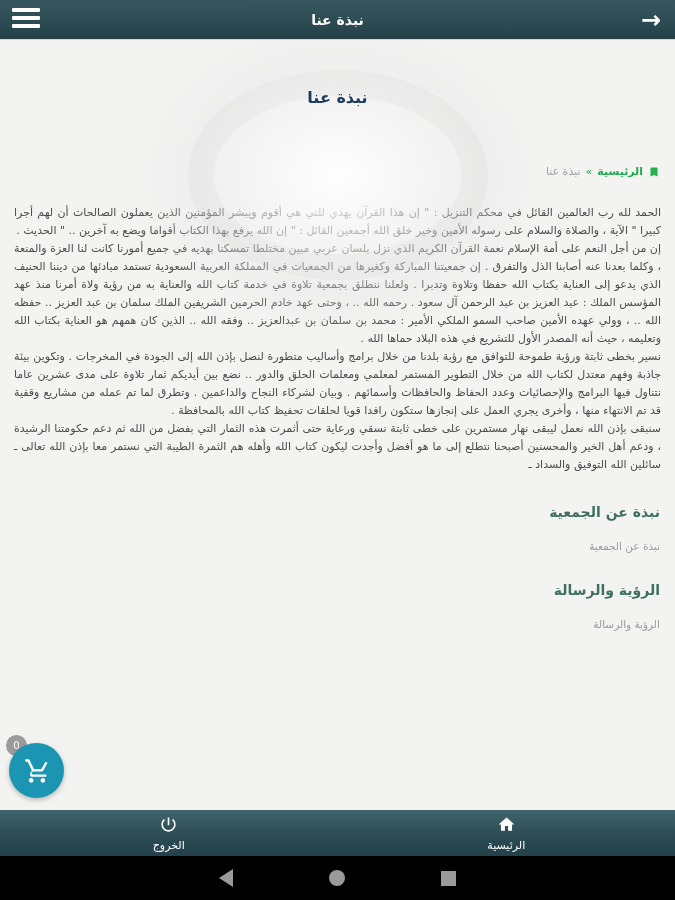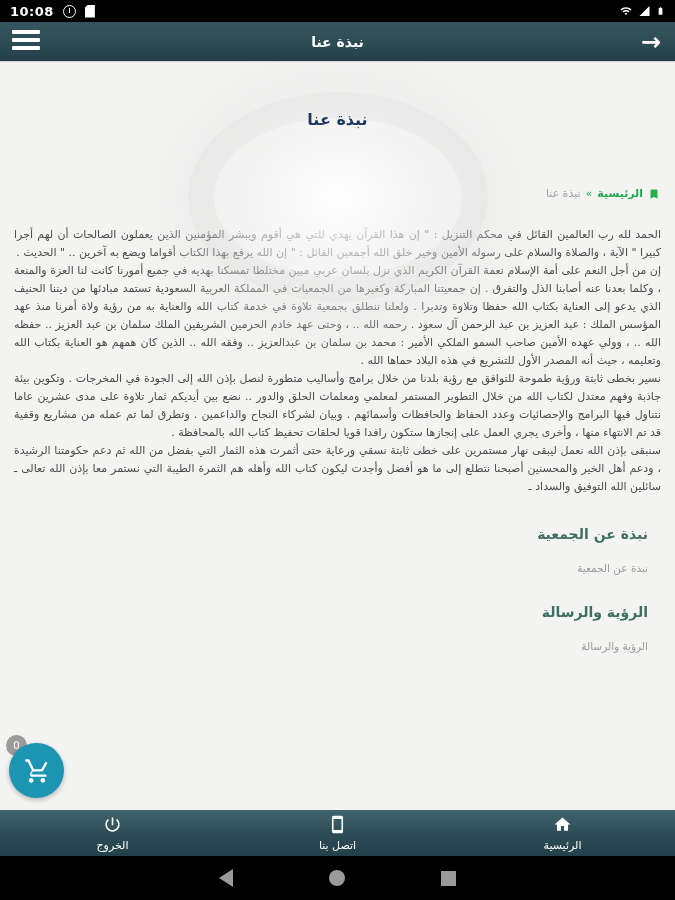--- a/index.html
+++ b/index.html
@@ -42,21 +42,21 @@
     padding:0 15px; margin-top:58px; font-size:11px; }
   .bookmark-icon { width:12px; height:12px; }
   .crumb-home { color:#1fa94c; font-weight:bold; cursor:pointer; }
   .crumb-sep { color:#1fa94c; }
   .crumb-current { color:#9aa0a0; }
 
   .body-text { direction:rtl; padding:0 14px; margin-top:26px; color:#4b4b4b;
     font-size:11px; line-height:18px; text-align:justify; }
   .body-text p { margin:0; }
 
-  .section { direction:rtl; padding:0 27px; }
+  .section { direction:rtl; padding:0 15px; }
   .section-heading { color:#3f6f63; font-weight:bold; font-size:14px; margin-top:30px; }
   .section-link { color:#979b9b; font-size:10.5px; margin-top:20px; cursor:pointer; }
 
   
   .cart-badge { position:absolute; left:6px; top:735px; width:21px; height:21px; border-radius:50%;
     background:#9b9b9b; color:#fff; font-size:10px; display:flex; align-items:center; justify-content:center; z-index:4; }
   .cart-fab { position:absolute; left:9px; top:743px; width:55px; height:55px; border-radius:50%;
     background:#1b95b2; display:flex; align-items:center; justify-content:center; z-index:5;
     box-shadow:0 2px 5px rgba(0,0,0,.25); cursor:pointer; }
   .cart-fab svg { width:28px; height:28px; }
@@ -75,48 +75,20 @@
   .and-back { width:0; height:0; border-top:9px solid transparent; border-bottom:9px solid transparent;
     border-right:14px solid #9a9a9a; cursor:pointer; }
   .and-home { width:16px; height:16px; border-radius:50%; background:#9a9a9a; cursor:pointer; }
   .and-recents { width:15px; height:15px; background:#9a9a9a; cursor:pointer; }
 </style>
 </head>
 <body>
 
 <div class="app">
 
-  <div class="status-bar">
-    <div class="status-left">
-      <span class="status-time">10:08</span>
-      <span class="sicon">
-          <span class="clock-glyph"></span>
-        </span>
-      <span class="sicon">
-          <span class="sim-glyph"></span>
-        </span>
-    </div>
-    <div class="status-right">
-      <span class="sicon">
-        <svg width="14" height="12" viewBox="0 0 24 24">
-            <path fill="#fff" d="M1 9l2 2c4.97-4.97 13.03-4.97 18 0l2-2C16.93 2.93 7.08 2.93 1 9zm8 8l3 3 3-3c-1.65-1.66-4.34-1.66-6 0zm-4-4l2 2c2.76-2.76 7.24-2.76 10 0l2-2C15.14 9.14 8.87 9.14 5 13z"></path>
-          </svg>
-      </span>
-      <span class="sicon">
-        <svg width="13" height="12" viewBox="0 0 24 24">
-            <path fill="#fff" d="M2 22h20V2L2 22z"></path>
-          </svg>
-      </span>
-      <span class="sicon">
-        <svg width="9" height="14" viewBox="0 0 24 24">
-            <path fill="#fff" d="M15.67 4H14V2h-4v2H8.33C7.6 4 7 4.6 7 5.33v15.33C7 21.4 7.6 22 8.33 22h7.33c.74 0 1.34-.6 1.34-1.33V5.33C17 4.6 16.4 4 15.67 4z"></path>
-          </svg>
-      </span>
-    </div>
-  </div>
 
   <div class="app-bar">
     <div class="hamburger">
       <span></span>
         <span></span>
         <span></span>
     </div>
     <div class="app-bar-title">نبذة عنا</div>
     <div class="back-arrow">→</div>
   </div>
@@ -162,26 +134,20 @@
 
   <div class="bottom-nav">
     <div class="nav-item">
       <svg viewBox="0 0 24 24">
           <path fill="#fff" d="M10 20v-6h4v6h5v-8h3L12 3 2 12h3v8z"></path>
         </svg>
       <span class="nav-label">الرئيسية</span>
     </div>
     <div class="nav-item">
       <svg viewBox="0 0 24 24">
-          <path fill="#fff" d="M17 1H7c-1.1 0-2 .9-2 2v18c0 1.1.9 2 2 2h10c1.1 0 2-.9 2-2V3c0-1.1-.9-2-2-2zm0 18H7V5h10v14z"></path>
-        </svg>
-      <span class="nav-label">اتصل بنا</span>
-    </div>
-    <div class="nav-item">
-      <svg viewBox="0 0 24 24">
           <path fill="#fff" d="M13 3h-2v10h2V3zm4.83 2.17l-1.42 1.42C17.99 7.86 19 9.81 19 12c0 3.87-3.13 7-7 7s-7-3.13-7-7c0-2.19 1.01-4.14 2.58-5.41L6.17 5.17C4.23 6.82 3 9.26 3 12c0 4.97 4.03 9 9 9s9-4.03 9-9c0-2.74-1.23-5.18-3.17-6.83z"></path>
         </svg>
       <span class="nav-label">الخروج</span>
     </div>
   </div>
 
   <div class="android-bar">
     <div class="and-back"></div>
     <div class="and-home"></div>
     <div class="and-recents"></div>

